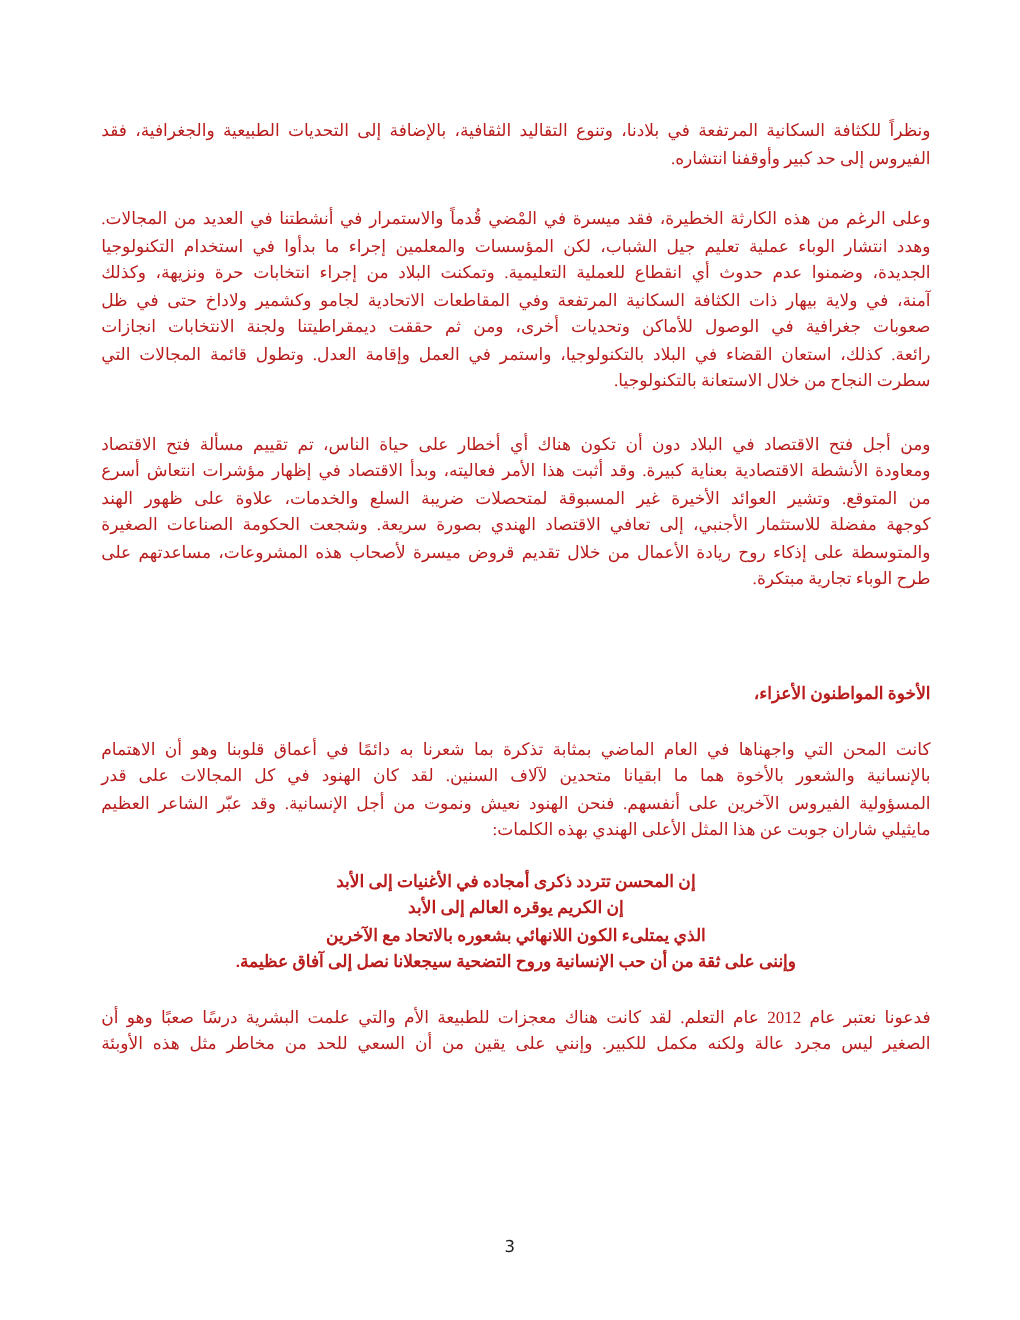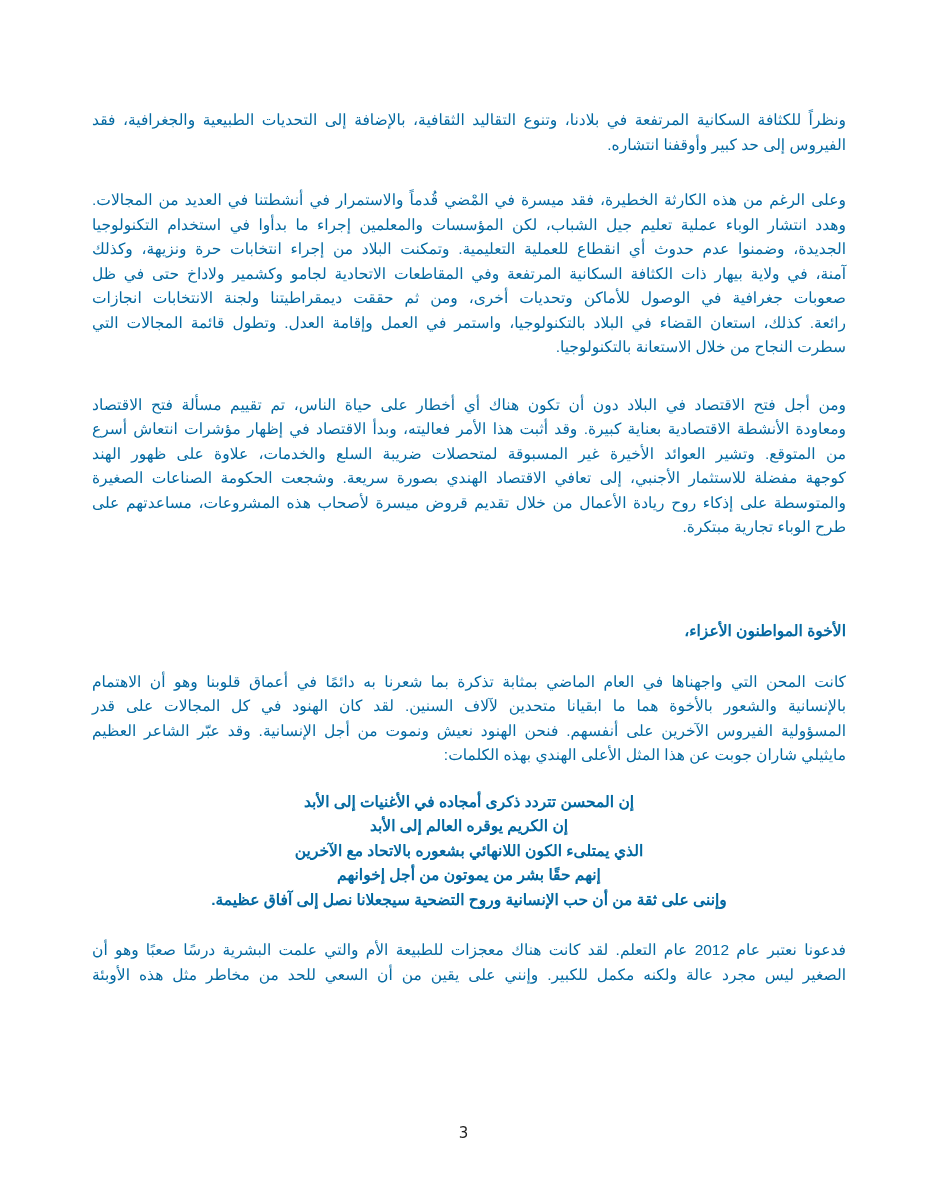--- a/index.html
+++ b/index.html
@@ -1,20 +1,20 @@
 <!DOCTYPE html>
 <html><head>
   <meta charset="utf-8">
   <style>
     html, body { margin: 0; padding: 0; background: #ffffff; }
     body { width: 927px; height: 1200px; position: relative; overflow: hidden; }
     .page {
       position: absolute; left: 92px; top: 108px; width: 754px;
-      direction: rtl; color: #0369a1;
-      font-family: Liberation Sans, sans-serif;
+      direction: rtl; color: #b91c1c;
+      font-family: Liberation Serif, serif;
       font-size: 15.5px;
     }
     .para { margin: 0; }
     .line {
       display: block; height: 24.5px; line-height: 24.5px;
       white-space: nowrap; text-align: justify; text-align-last: justify;
     }
     .line.last { text-align-last: right; }
     .gap-1 { height: 31px; }
     .gap-2 { height: 33px; }
@@ -76,21 +76,20 @@
     <span class="line">المسؤولية الفيروس الآخرين على أنفسهم. فنحن الهنود نعيش ونموت من أجل الإنسانية. وقد عبّر الشاعر العظيم</span>
     <span class="line last">مايثيلي شاران جوبت عن هذا المثل الأعلى الهندي بهذه الكلمات:</span>
   </div>
 
   <div class="gap-5"></div>
 
   <div class="poem">
     <span class="pline">إن المحسن تتردد ذكرى أمجاده في الأغنيات إلى الأبد</span>
     <span class="pline">إن الكريم يوقره العالم إلى الأبد</span>
     <span class="pline">الذي يمتلىء الكون اللانهائي بشعوره بالاتحاد مع الآخرين</span>
-    <span class="pline">إنهم حقًا بشر من يموتون من أجل إخوانهم</span>
     <span class="pline">وإننى على ثقة من أن حب الإنسانية وروح التضحية سيجعلانا نصل إلى آفاق عظيمة.</span>
   </div>
 
   <div class="gap-6"></div>
 
   <div class="para">
     <span class="line">فدعونا نعتبر عام 2012 عام التعلم. لقد كانت هناك معجزات للطبيعة الأم والتي علمت البشرية درسًا صعبًا وهو أن</span>
     <span class="line">الصغير ليس مجرد عالة ولكنه مكمل للكبير. وإنني على يقين من أن السعي للحد من مخاطر مثل هذه الأوبئة</span>
   </div>
 

